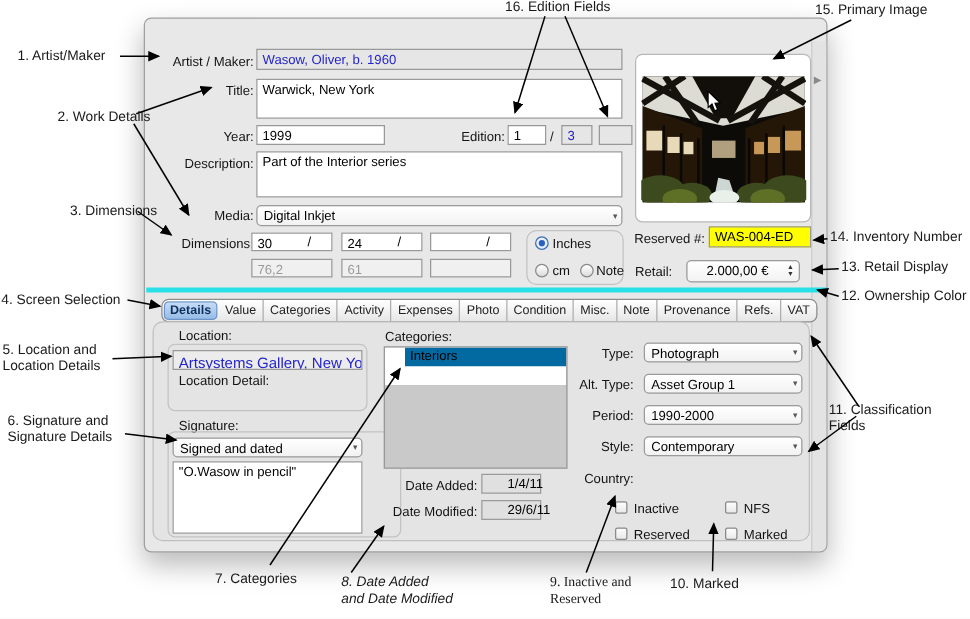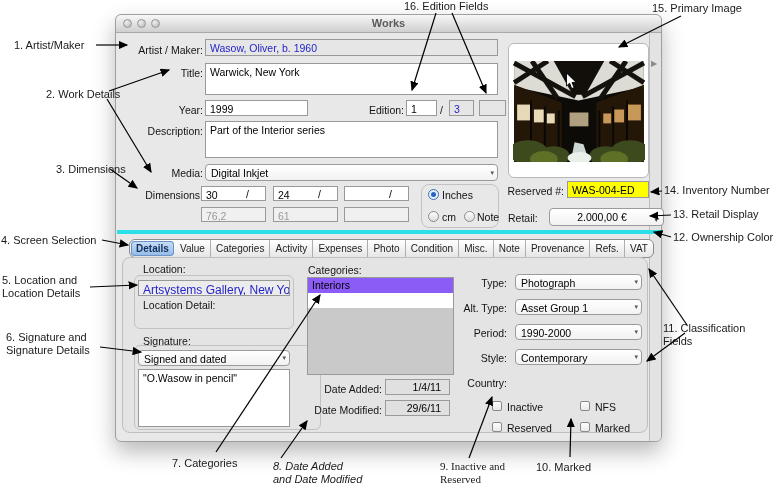--- a/index.html
+++ b/index.html
@@ -83,44 +83,36 @@
   .groupbox {
     position:absolute; left:6px; top:242px; width:526px; height:176px;
     background:#e4e4e4; border:1px solid #bfbfbf; border-radius:8px; box-sizing:border-box;
   }
   .subbox { position:absolute; border:1px solid #c2c2c2; border-radius:6px; background:transparent; box-sizing:border-box; }
 
   .catlist { position:absolute; left:184px; top:19px; width:147px; height:98px;
     border:1px solid #999; background:#c9c9c9; box-sizing:border-box; overflow:hidden; }
   .catlist .rows { background:#fff; height:30px; }
   .catrow { font-size:10.5px; padding:1px 4px; height:13px; }
-  .catrow.selected { background:#8b5cf6; }
-
-  .datefld { position:absolute; width:65px; height:16px; background:#e0e0e0; border:1px solid #9b9b9b;
-    box-sizing:border-box; font-size:10.5px; text-align:right; padding:1px 8px; }
+  .catrow.selected { background:#0369a1;margin-left:16px; }
+
+  .datefld { position:absolute; width:48px; height:16px; background:#e0e0e0; border:1px solid #9b9b9b;
+    box-sizing:border-box; font-size:10.5px; text-align:right; padding:1px 20px; }
 
   
   .ann-label {
     position:absolute; font-size:11px; color:#1a1a1a; white-space:pre-line; line-height:13px;
   }
   #arrow-svg { position:absolute; left:0; top:0; pointer-events:none; }
 </style>
 </head>
 <body>
 
 <div class="window">
 
-  <div class="titlebar">
-    <div class="traffic">
-      <span class="light"></span>
-      <span class="light"></span>
-      <span class="light"></span>
-    </div>
-    <div class="title-text">Works</div>
-  </div>
 
   <div class="side-strip">
     <span class="disclosure">▶</span>
   </div>
 
   <div class="lbl" style="left:8px;width:79px;top:29px">Artist / Maker:</div>
   <div class="fld gray blue" style="left:89px;top:24px;width:293px;height:17px">Wasow, Oliver, b. 1960</div>
 
   <div class="lbl" style="left:8px;width:79px;top:52px">Title:</div>
   <div class="fld" style="left:89px;top:48px;width:293px;height:32px">Warwick, New York</div>
@@ -218,21 +210,21 @@
     </svg>
     <svg class="cursor-svg" width="13" height="19" viewBox="0 0 13 19">
       <path d="M1.5,1 L1.5,14 L4.6,11.2 L6.7,16.6 L9.1,15.6 L7,10.6 L11,10.2 Z" fill="#ffffff" stroke="#000" stroke-width="0.9"></path>
     </svg>
   </div>
 
   <div class="lbl" style="left:368px;width:80px;top:170px">Reserved #:</div>
   <div class="fld" style="left:451px;top:166px;width:82px;height:17px;background:var(--inventory_highlight,#ffff00)">WAS-004-ED</div>
 
   <div class="lbl left" style="left:392px;top:197px">Retail:</div>
-  <div class="dd" style="left:433px;top:193px;width:115px;height:18px;text-align:center">
+  <div class="dd" style="left:433px;top:193px;width:91px;height:18px;text-align:center">
     <span>2.000,00 €</span>
     <span class="stepper">▲<br>▼</span>
   </div>
 
   <div class="ownership-bar"></div>
   <div class="tabbar" id="tabbar">
       <span class="tab selected">Details</span>
       <span class="tab">Value</span>
       <span class="tab">Categories</span>
       <span class="tab">Activity</span>

